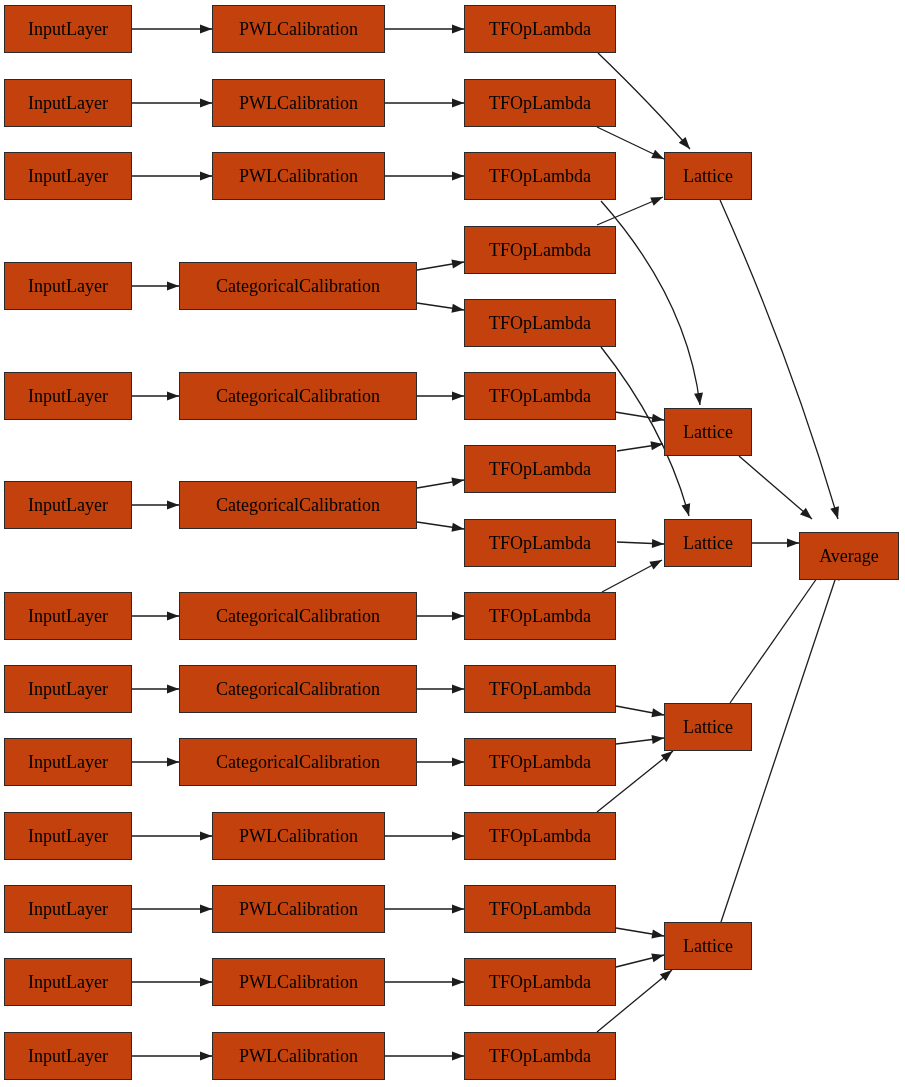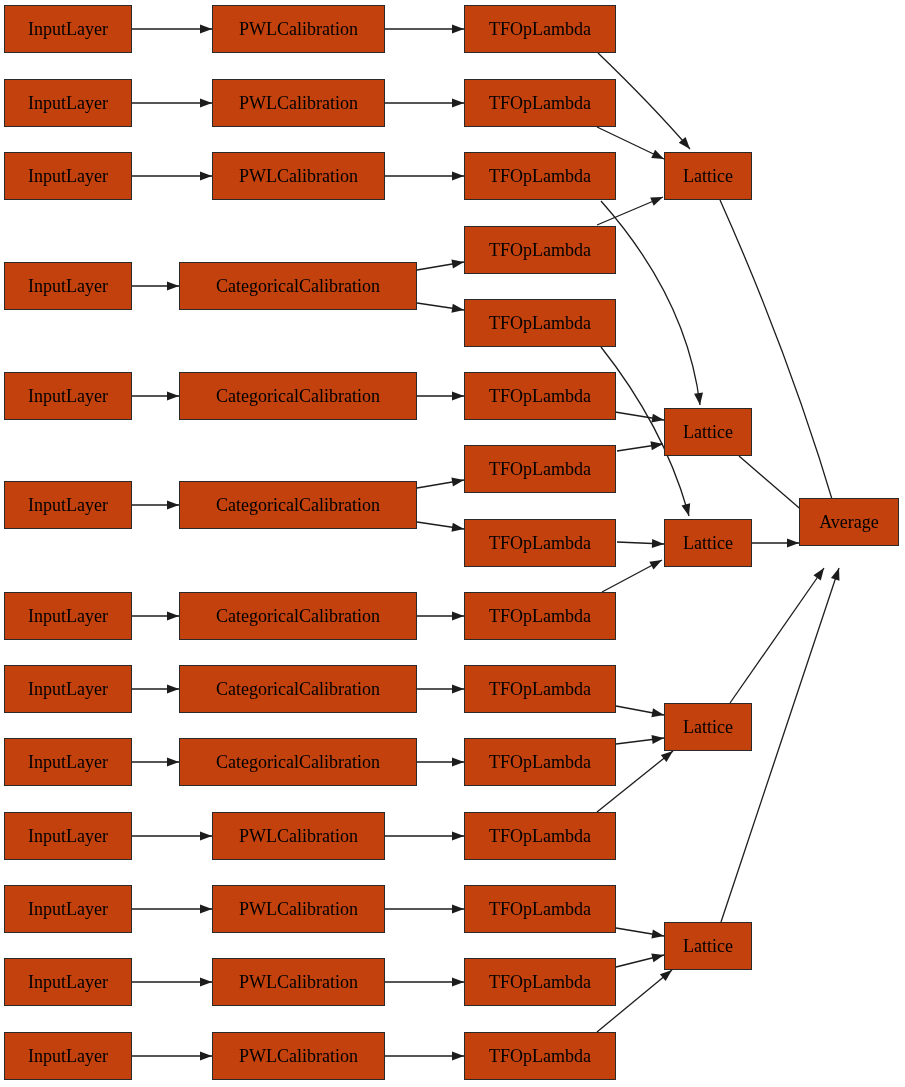--- a/index.html
+++ b/index.html
@@ -143,15 +143,15 @@
       <div class="node" style="left: 464px; top: 738px; width: 152px; height: 48px;">TFOpLambda</div>
       <div class="node" style="left: 464px; top: 812px; width: 152px; height: 48px;">TFOpLambda</div>
       <div class="node" style="left: 464px; top: 885px; width: 152px; height: 48px;">TFOpLambda</div>
       <div class="node" style="left: 464px; top: 958px; width: 152px; height: 48px;">TFOpLambda</div>
       <div class="node" style="left: 464px; top: 1032px; width: 152px; height: 48px;">TFOpLambda</div>
       <div class="node" style="left: 664px; top: 152px; width: 88px; height: 48px;">Lattice</div>
       <div class="node" style="left: 664px; top: 408px; width: 88px; height: 48px;">Lattice</div>
       <div class="node" style="left: 664px; top: 519px; width: 88px; height: 48px;">Lattice</div>
       <div class="node" style="left: 664px; top: 703px; width: 88px; height: 48px;">Lattice</div>
       <div class="node" style="left: 664px; top: 922px; width: 88px; height: 48px;">Lattice</div>
-      <div class="node" style="left: 799px; top: 498px; width: 100px; height: 48px;">Average</div>
+      <div class="node" style="left: 799px; top: 532px; width: 100px; height: 48px;">Average</div>
     </div>
 </div>
 
 </body></html>

